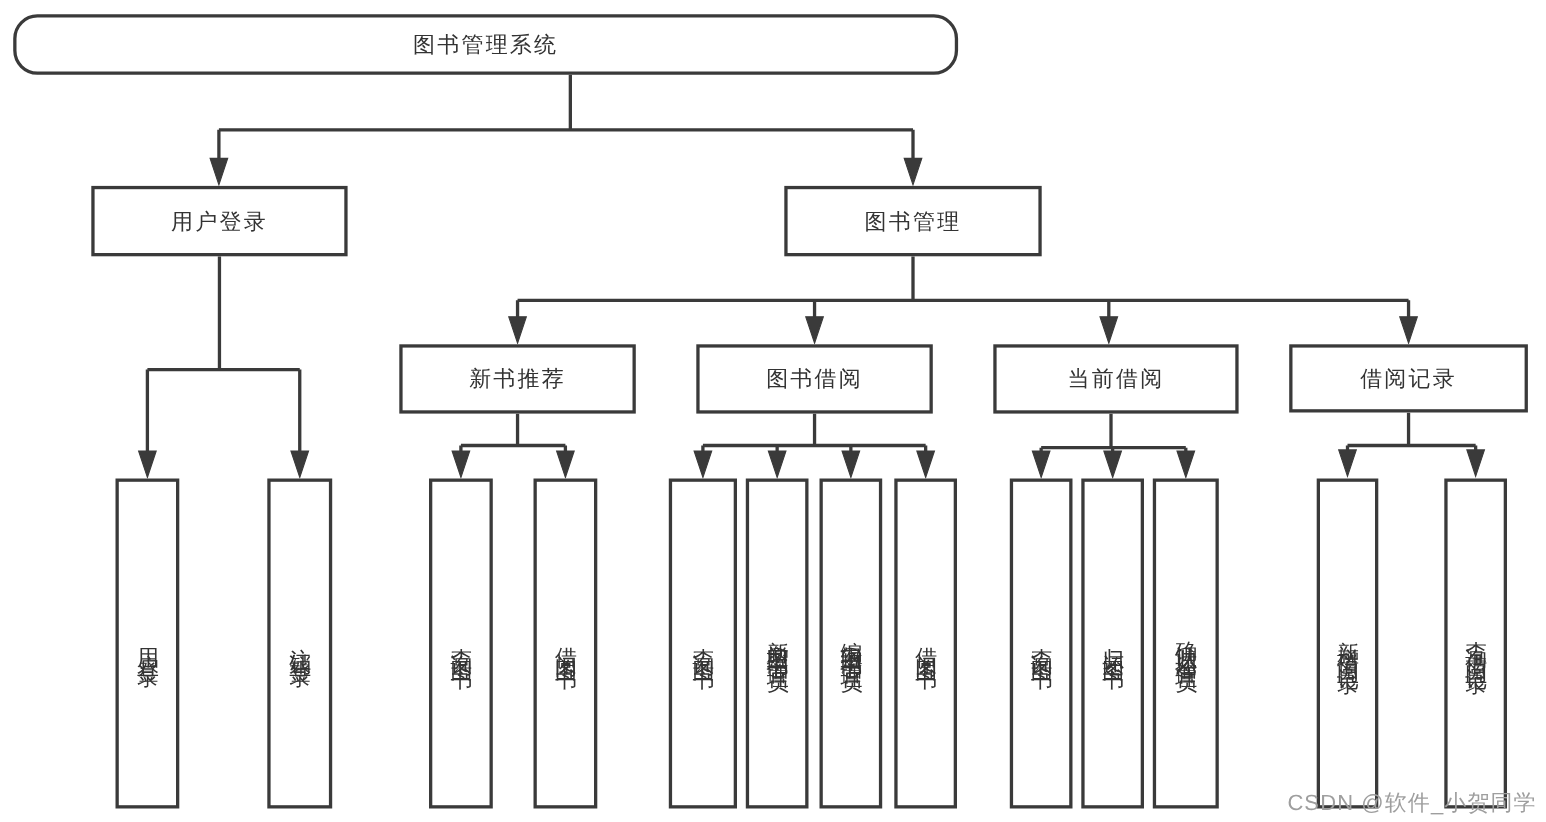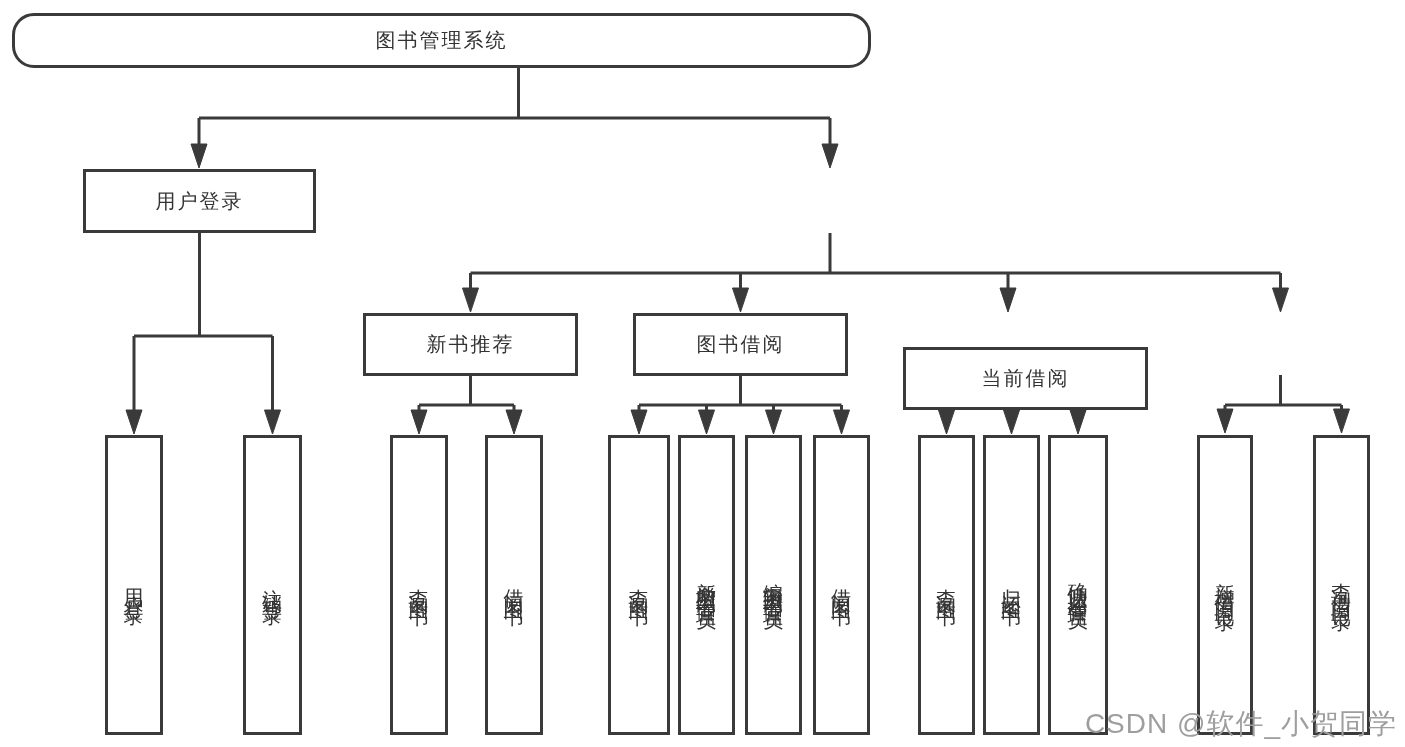--- a/index.html
+++ b/index.html
@@ -46,21 +46,21 @@
     line-height: 1;
     white-space: nowrap;
   }
   .leaf {
     justify-content: center;
   }
   .watermark {
     position: absolute;
     right: 8px;
     bottom: 4px;
-    font-size: 28px;
+    font-size: 20px;
     color: #9e9e9e;
     letter-spacing: 1px;
     white-space: nowrap;
   }
 </style>
 </head>
 <body>
 
 <div id="stage">
 
@@ -111,29 +111,35 @@
     </g>
   </svg>
 
   <div class="box" style="left:12px; top:13px; width:859px; height:55px;border-radius:22px;">
     <span class="h-label">图书管理系统</span>
   </div>
 
   <div class="box" style="left:83px; top:169px; width:233px; height:64px;">
     <span class="h-label">用户登录</span>
   </div>
+  <div class="box" style="left:713px; top:169px; width:234px; height:64px;">
+    <span class="h-label">图书管理</span>
+  </div>
 
   <div class="box" style="left:363px; top:313px; width:215px; height:63px;font-family:Liberation Serif, serif;">
     <span class="h-label">新书推荐</span>
   </div>
   <div class="box" style="left:633px; top:313px; width:215px; height:63px;justify-content:center;">
     <span class="h-label">图书借阅</span>
   </div>
-  <div class="box" style="left:903px; top:313px; width:245px; height:63px;margin-top:34px;">
+  <div class="box" style="left:903px; top:313px; width:223px; height:63px;">
     <span class="h-label">当前借阅</span>
+  </div>
+  <div class="box" style="left:1172px; top:313px; width:217px; height:62px;">
+    <span class="h-label">借阅记录</span>
   </div>
 
   <div class="box leaf" style="left:105px; top:435px; width:58px; height:300px;">
     <span class="v-label">用户登录</span>
   </div>
   <div class="box leaf" style="left:243px; top:435px; width:59px; height:300px;">
     <span class="v-label">注销登录</span>
   </div>
 
   <div class="box leaf" style="left:390px; top:435px; width:58px; height:300px;">

